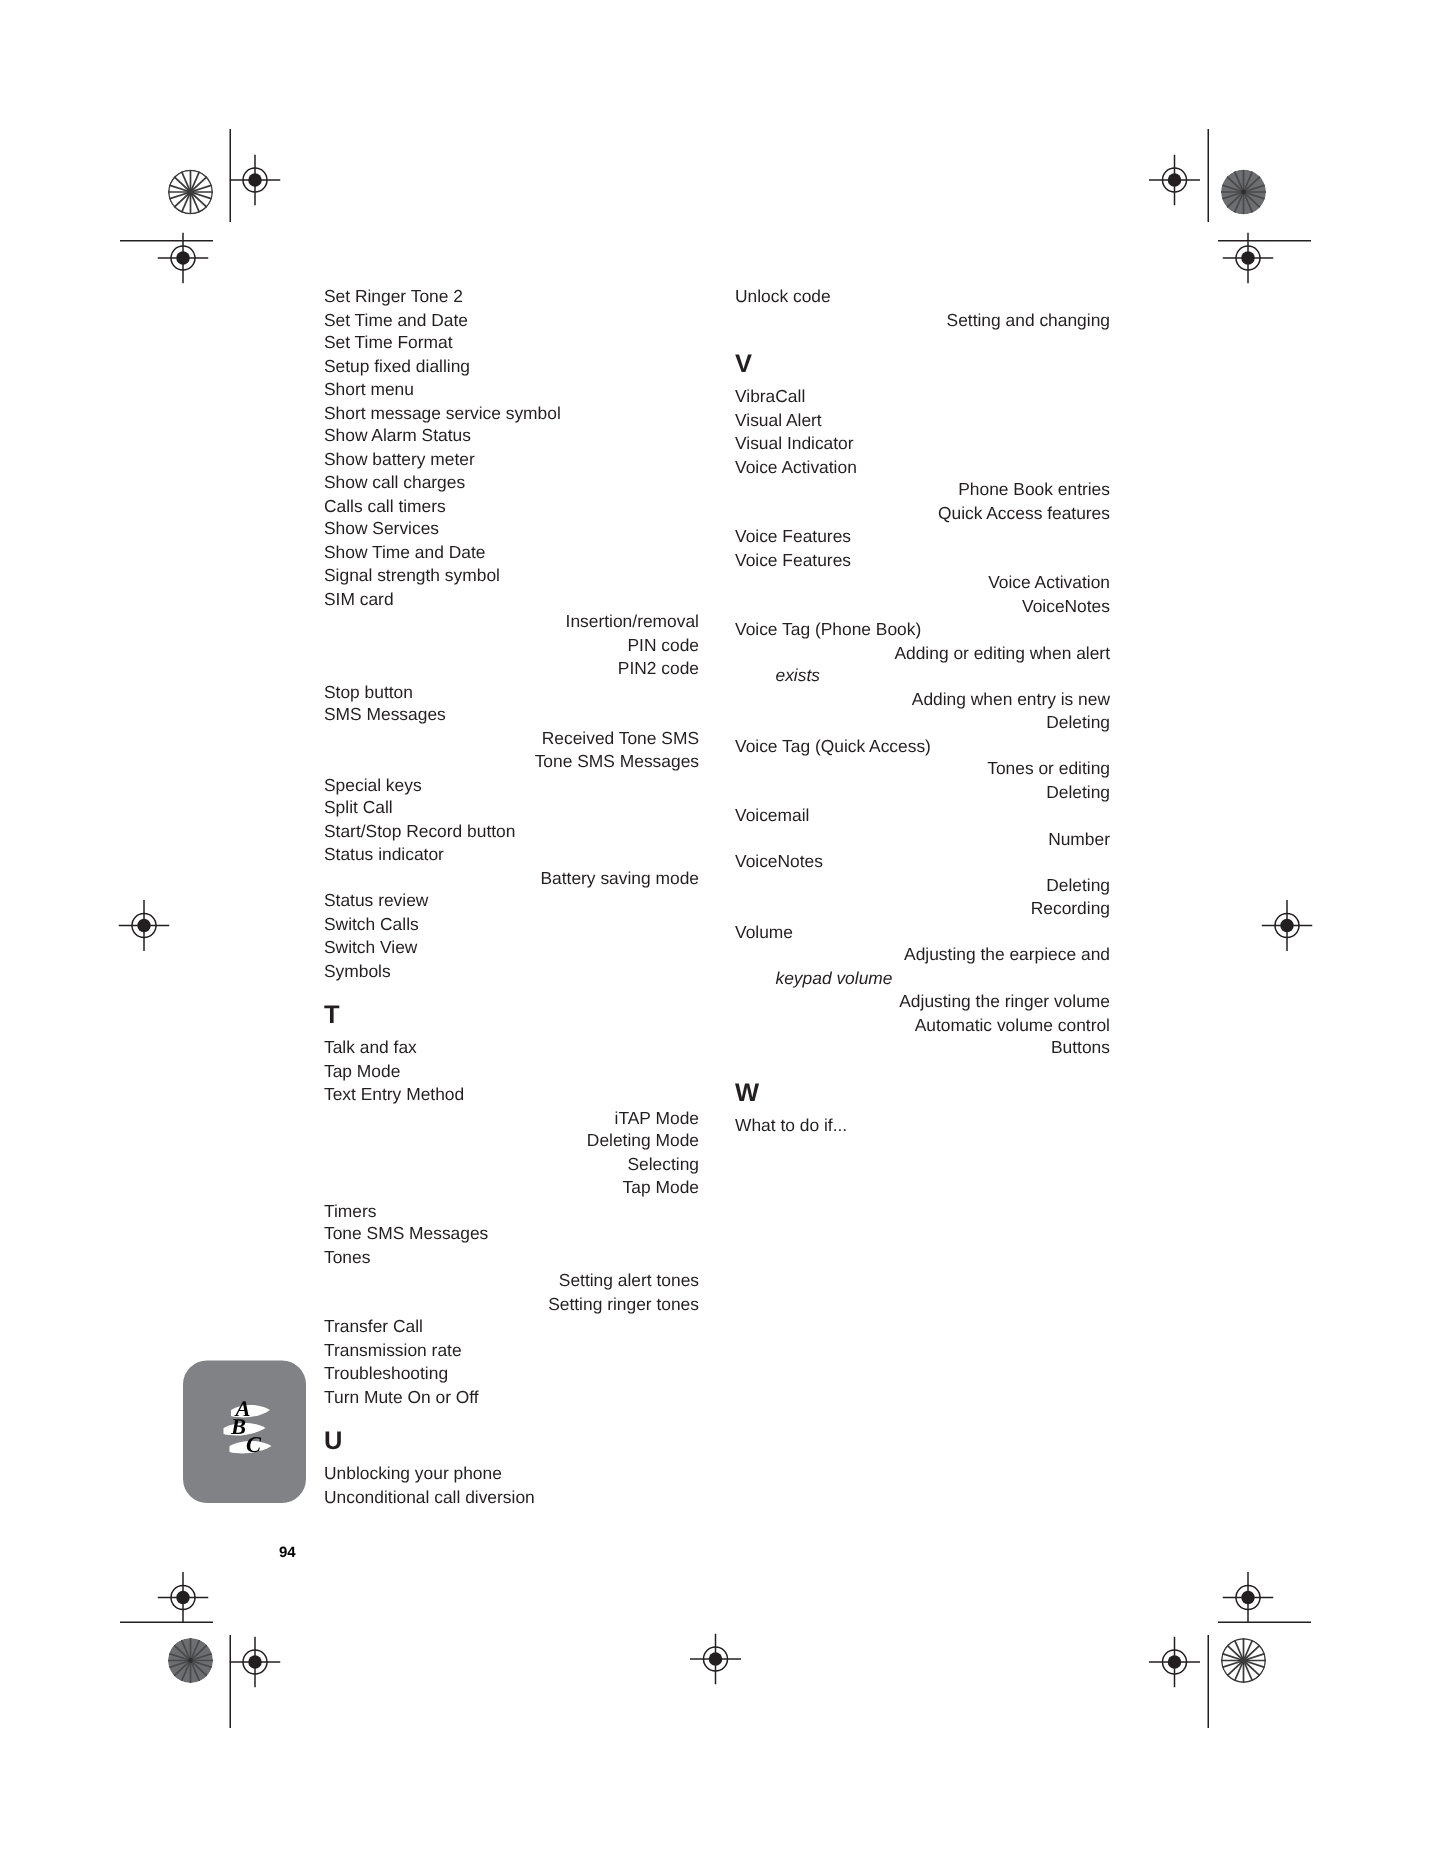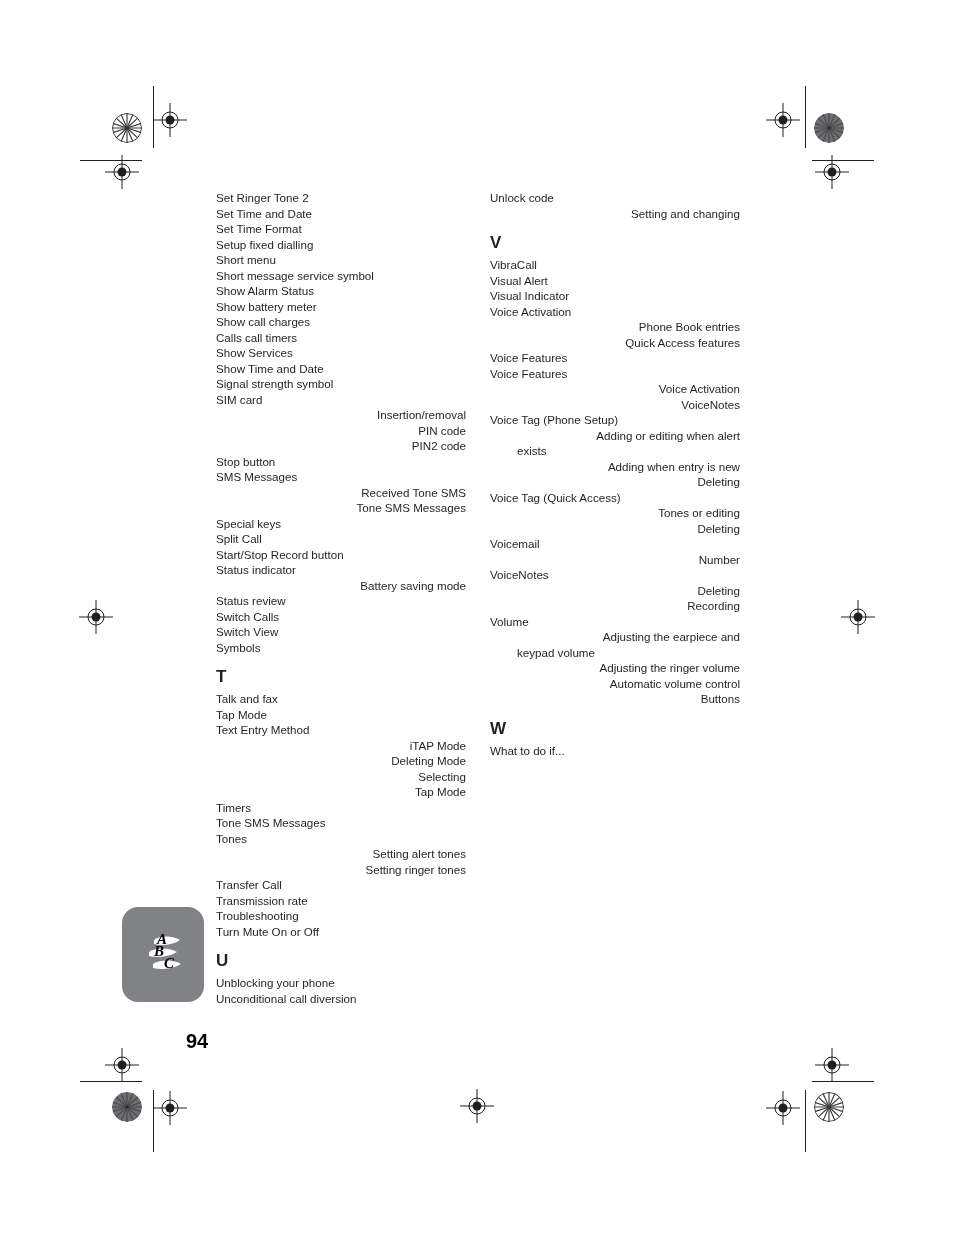--- a/index.html
+++ b/index.html
@@ -50,38 +50,38 @@
     font-size: 11.6px;
     line-height: 15.5px;
     color: #231f20;
   }
   #col-left  { left: 216px; width: 250px; }
   #col-right { left: 490px; width: 250px; }
 
   .entry { white-space: nowrap; }
   .lvl1 { padding-left: 0px; }
   .lvl2 { padding-left: 17px; text-align: right; }
-  .lvl3 { padding-left: 27px; }
+  .lvl3 { padding-left: 27px; font-style: italic; }
 
   .section-letter {
     font-size: 17px;
     font-weight: bold;
     line-height: 20px;
     margin-top: 12px;
     margin-bottom: 4px;
     color: #231f20;
   }
   .column > .section-letter:first-child { margin-top: 0; }
 
   
   #page-number {
     position: absolute;
     left: 186px;
     top: 1030px;
-    font-size: 20px;
+    font-size: 10px;
     font-weight: bold;
     color: #000000;
   }
 
   
   #thumb-tab {
     position: absolute;
     left: 122px;
     top: 907px;
     width: 82px;
@@ -359,21 +359,21 @@
       <div class="entry lvl1">VibraCall</div>
       <div class="entry lvl1">Visual Alert</div>
       <div class="entry lvl1">Visual Indicator</div>
       <div class="entry lvl1">Voice Activation</div>
       <div class="entry lvl2">Phone Book entries</div>
       <div class="entry lvl2">Quick Access features</div>
       <div class="entry lvl1">Voice Features</div>
       <div class="entry lvl1">Voice Features</div>
       <div class="entry lvl2">Voice Activation</div>
       <div class="entry lvl2">VoiceNotes</div>
-      <div class="entry lvl1">Voice Tag (Phone Setup)</div>
+      <div class="entry lvl1">Voice Tag (Phone Book)</div>
       <div class="entry lvl2">Adding or editing when alert</div>
       <div class="entry lvl3">exists</div>
       <div class="entry lvl2">Adding when entry is new</div>
       <div class="entry lvl2">Deleting</div>
       <div class="entry lvl1">Voice Tag (Quick Access)</div>
       <div class="entry lvl2">Tones or editing</div>
       <div class="entry lvl2">Deleting</div>
       <div class="entry lvl1">Voicemail</div>
       <div class="entry lvl2">Number</div>
       <div class="entry lvl1">VoiceNotes</div>

